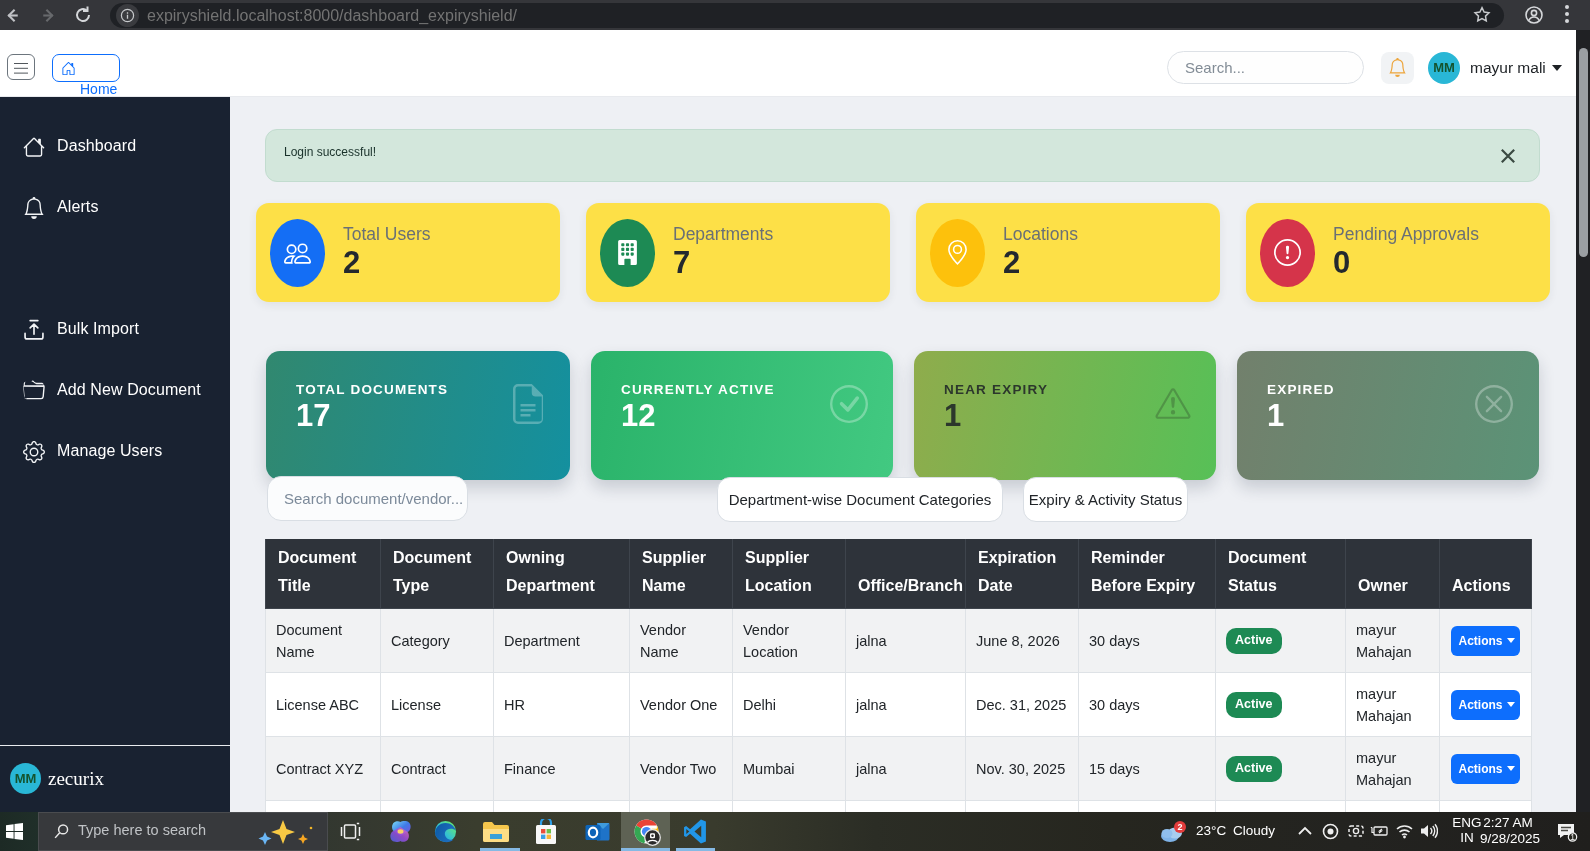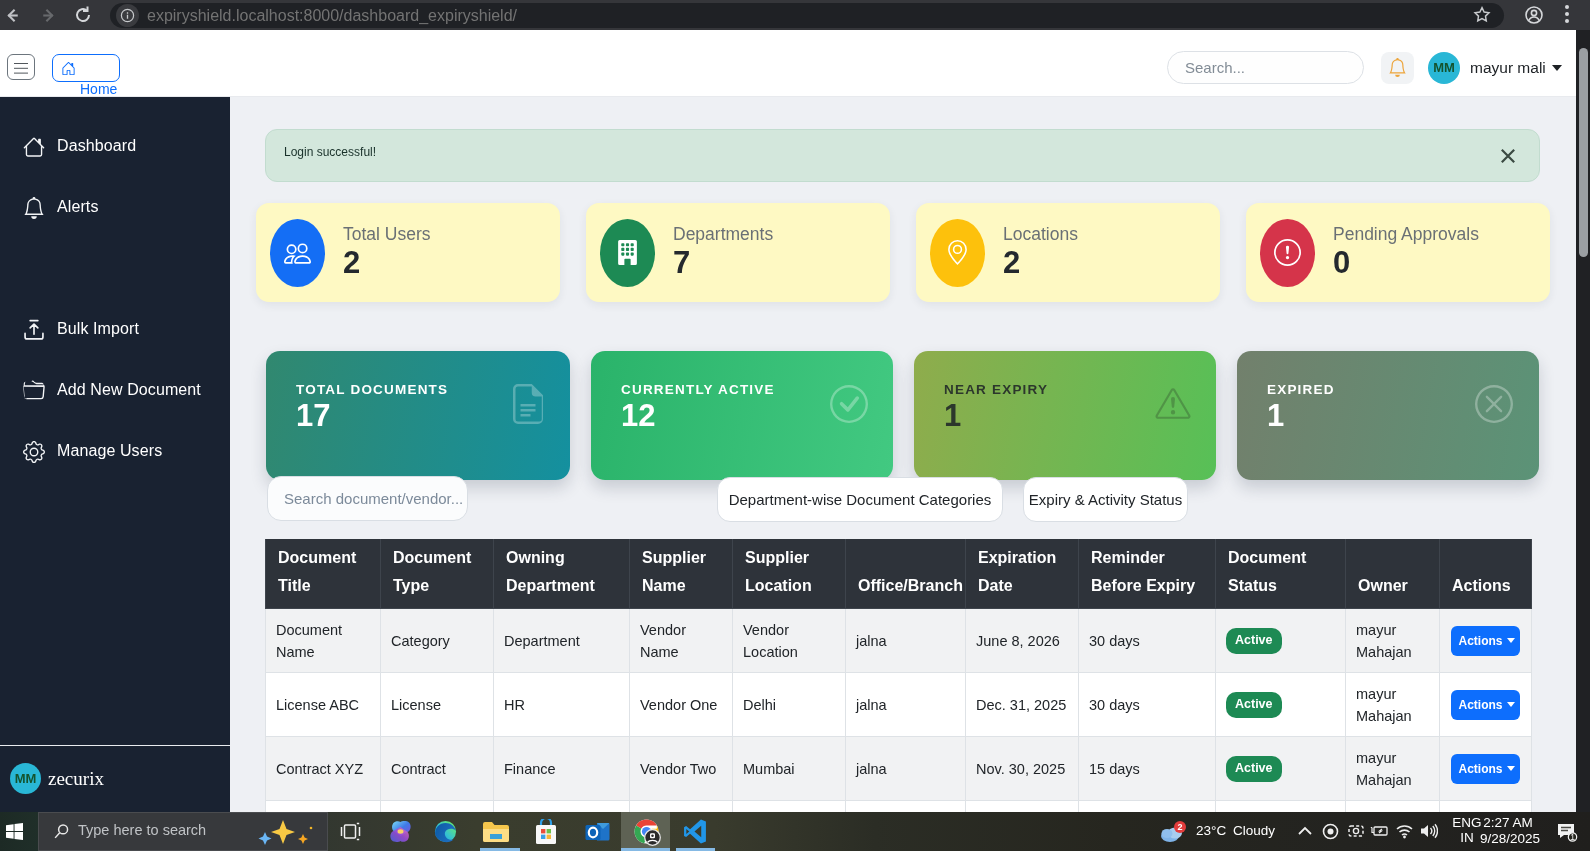--- a/index.html
+++ b/index.html
@@ -37,21 +37,21 @@
   #sdivider { left:0; top:648px; width:230px; height:1px; background:#e9ecef; }
   #av-side { left:10px; top:666px; width:31px; height:31px; font-size:13px; line-height:31px; }
   #szecurix { left:48px; top:671px; color:#fff; font-size:19px; font-family:"Liberation Serif", serif; }
 
   
   #content { left:230px; top:97px; width:1346px; height:715px; background:#eef0f4; }
 
   #alert { left:35px; top:32px; width:1275px; height:53px; background:#d3e7dc; border:1px solid #c2dccf; border-radius:12px; color:#19312a; font-size:12px; }
   #alertx { position:absolute; right:20px; top:15px; width:22px; height:22px; }
 
-  .wcard { top:106px; width:304px; height:99px; background:#fef9c3; border-radius:13px; box-shadow:0 3px 10px rgba(30,40,60,0.07); }
+  .wcard { top:106px; width:304px; height:99px; background:#fde047; border-radius:13px; box-shadow:0 3px 10px rgba(30,40,60,0.07); }
   .wic { position:absolute; left:14px; top:16px; width:55px; height:68px; border-radius:50%; }
   .wlabel { position:absolute; left:87px; top:21px; font-size:17.5px; color:#6a7075; }
   .wnum { position:absolute; left:87px; top:42px; font-size:31px; font-weight:600; color:#24292e; }
 
   .gcard { top:254px; height:129px; border-radius:14px; box-shadow:0 8px 16px rgba(30,40,60,0.18); color:#fff; }
   .glabel { position:absolute; left:30px; top:31px; font-size:13.5px; font-weight:bold; letter-spacing:1.2px; }
   .gnum { position:absolute; left:30px; top:47px; font-size:31px; font-weight:bold; }
   .gicon { position:absolute; right:24px; top:23px; }
 
   .fbtn { top:380px; height:45px; background:#fff; border:1px solid #d9dee4; border-radius:13px; font-size:15px; color:#212529; text-align:center; }

